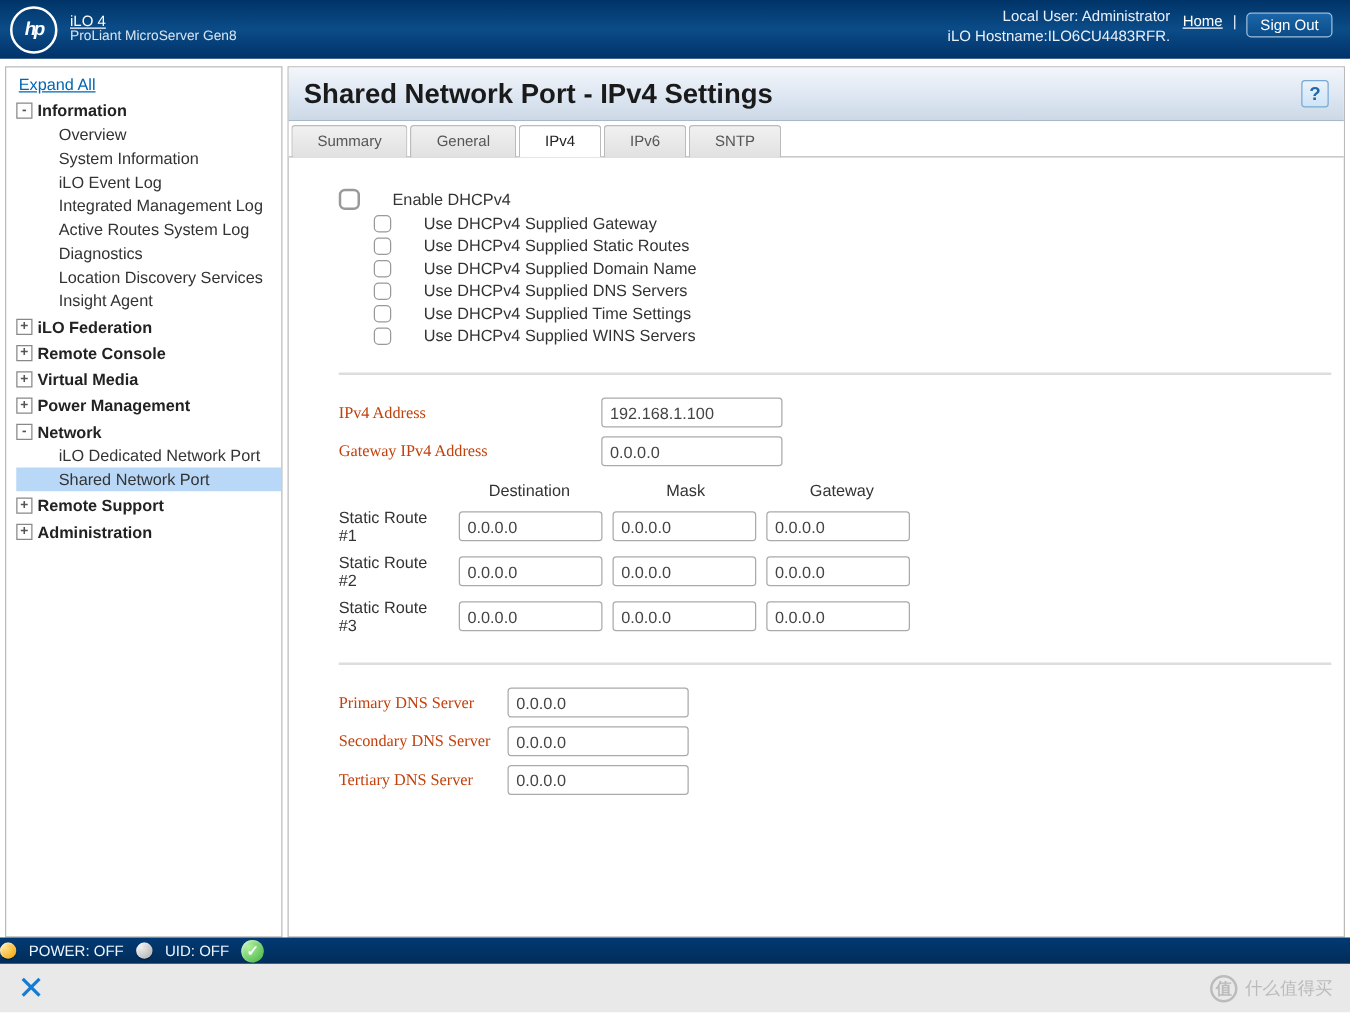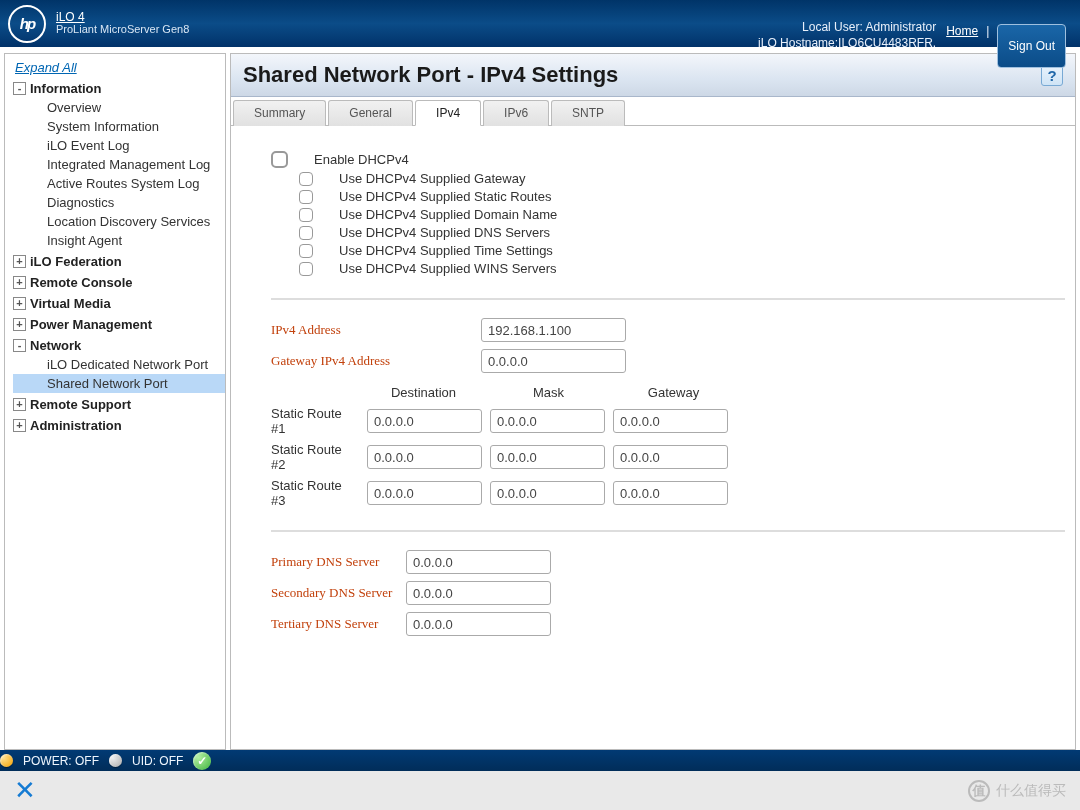--- a/index.html
+++ b/index.html
@@ -27,46 +27,46 @@
     width: 38px; height: 38px;
     border: 2px solid #fff; border-radius: 50%;
     display: flex; align-items: center; justify-content: center;
     font-weight: bold; font-size: 15px; font-style: italic;
     letter-spacing: -2px;
   }
   .hdr-title { margin-left: 10px; }
   .hdr-title .t1 { font-size: 12px; font-weight: 400; line-height: 1; text-decoration: underline; }
   .hdr-title .t2 { font-size: 11px; color: #d8e6f4; line-height: 1.2;}
   .hdr-right {
-    position: absolute; right: 14px; top: 20px;
+    position: absolute; right: 14px; top: 6px;
     text-align: right; font-size: 12px; color: #e8f0fb;
     display: flex; align-items: flex-start; gap: 10px;
   }
   .hdr-right .user-block { text-align: right; line-height: 1.3;}
   .hdr-right a { color:#fff; text-decoration: underline; cursor:pointer;}
   .hdr-right .sep { margin: 0 2px; }
   .signout-btn {
     border: 1px solid #9fc0df; border-radius: 4px;
     background: linear-gradient(#1a66a8,#0b4c88);
-    padding: 14px 10px; color:#fff; font-size:12px; cursor:pointer;
+    padding: 2px 10px; color:#fff; font-size:12px; cursor:pointer;
   }
   
   .main {
     display:flex; height: 703px;
     padding: 6px 4px 0 4px;
     gap: 4px;
   }
   .sidebar {
     width: 222px; border:1px solid #bbb;
     padding: 6px 0 6px 8px;
     font-size: 13px;
     background:#fff;
     overflow:hidden;
   }
-  .expand-all { color:#0066b3; text-decoration:underline; cursor:pointer; padding-left:2px;font-style:italic; }
+  .expand-all { color:#0066b3; text-decoration:underline; cursor:pointer; padding-left:2px; }
   .tree { margin-top: 4px; }
   .node { margin-top: 2px; }
   .node > .row {
     display:flex; align-items:center; gap:4px;
     padding: 2px 0;
     cursor:pointer;
   }
   .expander {
     width:13px; height:13px; border:1px solid #888;
     display:flex; align-items:center; justify-content:center;

